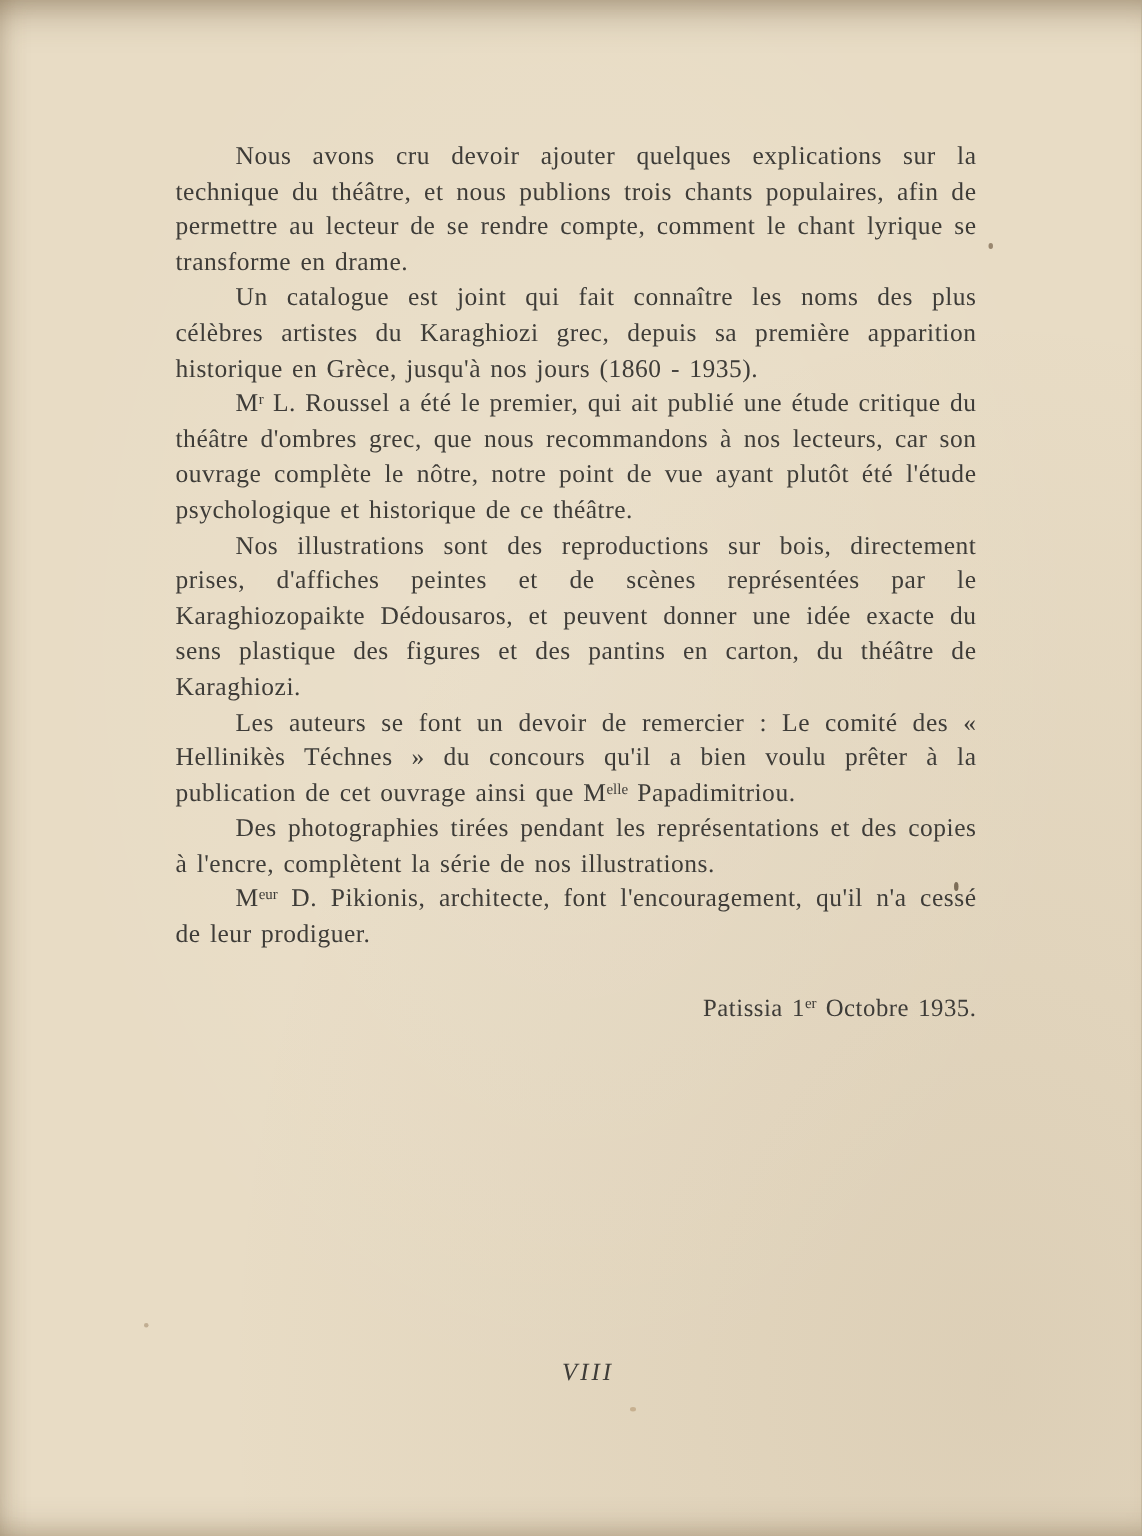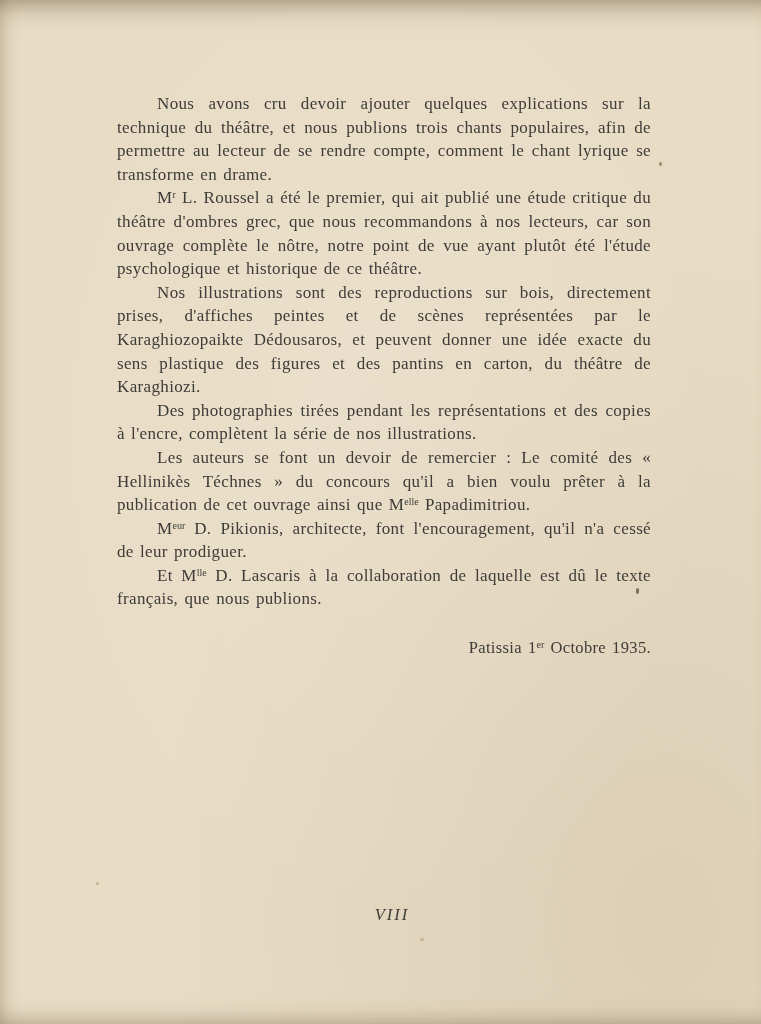--- a/index.html
+++ b/index.html
@@ -73,26 +73,26 @@
   .speck.s3 { left: 420px; top: 938px; width: 4px; height: 3px; background: rgba(150,110,60,0.35); }
   .speck.s4 { left: 96px;  top: 882px; width: 3px; height: 3px; background: rgba(120,90,55,0.35); }
 </style>
 </head>
 <body>
 
 <div class="page">
   <div class="text-block">
     <div id="paragraphs">
         <p><span>Nous avons cru devoir ajouter quelques explications sur la technique du théâtre, et nous publions trois chants populaires, afin de permettre au lecteur de se rendre compte, comment le chant lyrique se transforme en drame.</span></p>
+        <p><span>Un catalogue est joint qui fait connaître les noms des plus célèbres artistes du Karaghiozi grec, depuis sa première apparition historique en Grèce, jusqu'à nos jours (1860 - 1935).</span></p>
         <p><span>M</span><sup>r</sup><span> L. Roussel a été le premier, qui ait publié une étude critique du théâtre d'ombres grec, que nous recommandons à nos lecteurs, car son ouvrage complète le nôtre, notre point de vue ayant plutôt été l'étude psychologique et historique de ce théâtre.</span></p>
         <p><span>Nos illustrations sont des reproductions sur bois, directement prises, d'affiches peintes et de scènes représentées par le Karaghiozopaikte Dédousaros, et peuvent donner une idée exacte du sens plastique des figures et des pantins en carton, du théâtre de Karaghiozi.</span></p>
+        <p><span>Les auteurs se font un devoir de remercier : Le comité des « Hellinikès Téchnes » du concours qu'il a bien voulu prêter à la publication de cet ouvrage ainsi que M</span><sup>elle</sup><span> Papadimitriou.</span></p>
         <p><span>Des photographies tirées pendant les représentations et des copies à l'encre, complètent la série de nos illustrations.</span></p>
-        <p><span>Les auteurs se font un devoir de remercier : Le comité des « Hellinikès Téchnes » du concours qu'il a bien voulu prêter à la publication de cet ouvrage ainsi que M</span><sup>elle</sup><span> Papadimitriou.</span></p>
         <p><span>M</span><sup>eur</sup><span> D. Pikionis, architecte, font l'encouragement, qu'il n'a cessé de leur prodiguer.</span></p>
-        <p><span>Et M</span><sup>lle</sup><span> D. Lascaris à la collaboration de laquelle est dû le texte français, que nous publions.</span></p>
       </div>
     <p class="dateline" id="dateline"><span>Patissia 1</span><sup>er</sup><span> Octobre 1935.</span></p>
   </div>
   <div class="folio">VIII</div>
   <div class="speck s1"></div>
   <div class="speck s2"></div>
   <div class="speck s3"></div>
   <div class="speck s4"></div>
 </div>
 

